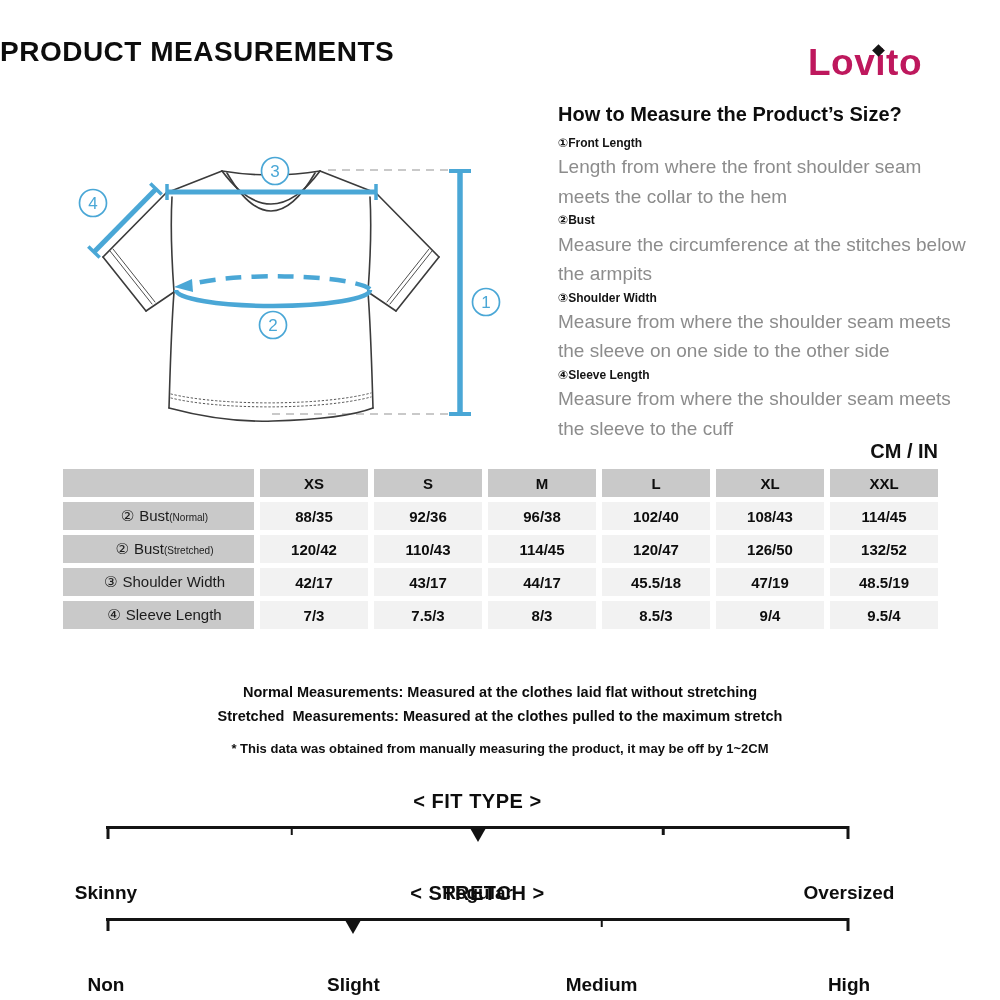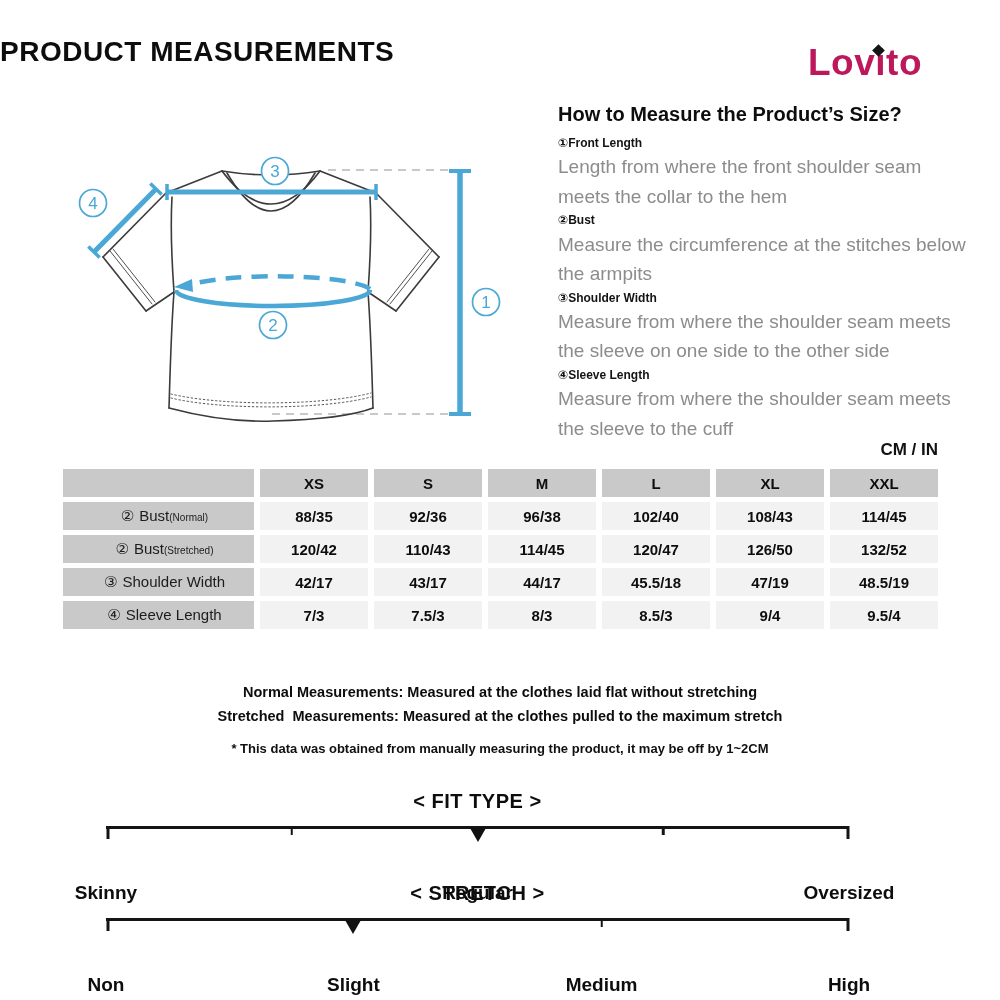--- a/index.html
+++ b/index.html
@@ -16,21 +16,21 @@
   
   #tshirt-svg { position:absolute; left:60px; top:140px; }
 
   
   .howto { position:absolute; left:530px; top:103px; width:408px;margin-left:28px; }
   .howto h2 { font-size:20px; font-weight:bold; color:#0d0d0d; margin-bottom:9px; }
   .hitem .hname { font-size:12px; font-weight:bold; color:#141414; line-height:1.45; }
   .hitem .hdesc { font-size:19px; color:#8c8c8c; line-height:1.55; white-space:pre-line; margin-bottom:1px; }
 
   
-  .unit { position:absolute; top:440px; right:62px; font-size:17px; font-weight:bold; }
+  .unit { position:absolute; top:440px; right:62px; font-size:20px; font-weight:bold; }
 
   
   .tablewrap { position:absolute; left:57px; top:464px; }
   table.size { border-collapse:separate; border-spacing:6px 5px; table-layout:fixed; width:887px; }
   table.size td { height:28px; text-align:center; vertical-align:middle; font-size:15px; }
   td.blank { background:#c9c9c9; width:191px; }
   td.hd { background:#c9c9c9; font-weight:bold; color:#0d0d0d; }
   td.lbl { background:#c9c9c9; text-align:left; padding-left:12px; color:#1c1c1c; }
   td.lbl .lblt { margin-left:5px; }
   td.lbl .sub { font-size:10px; }

